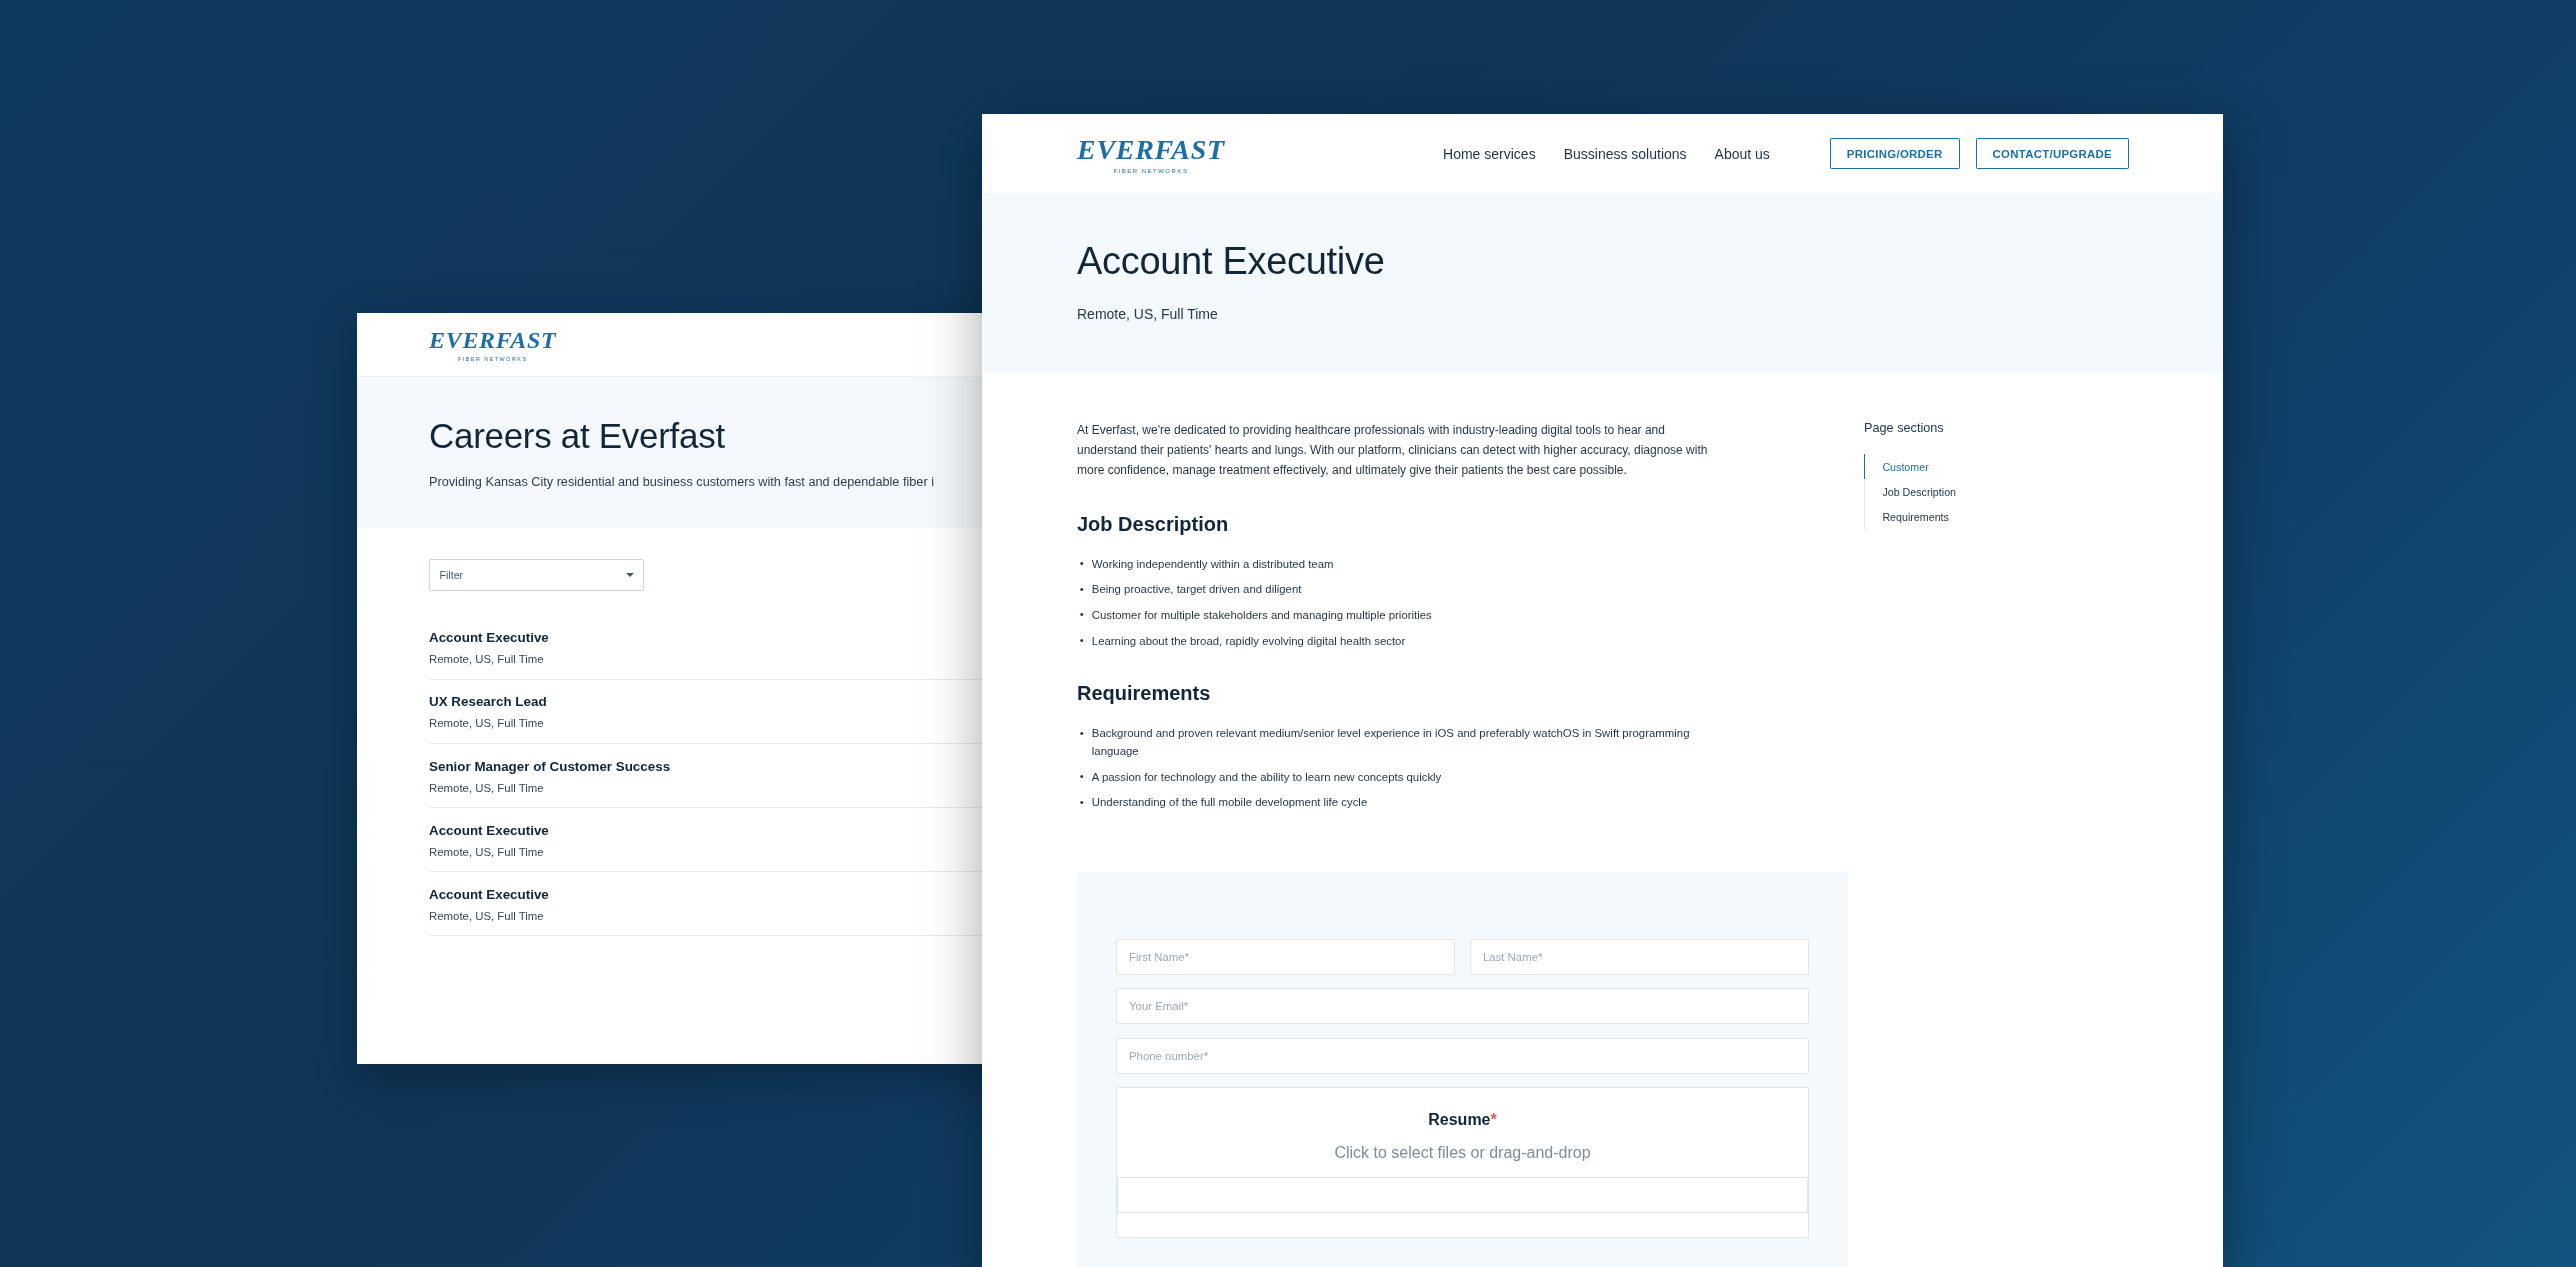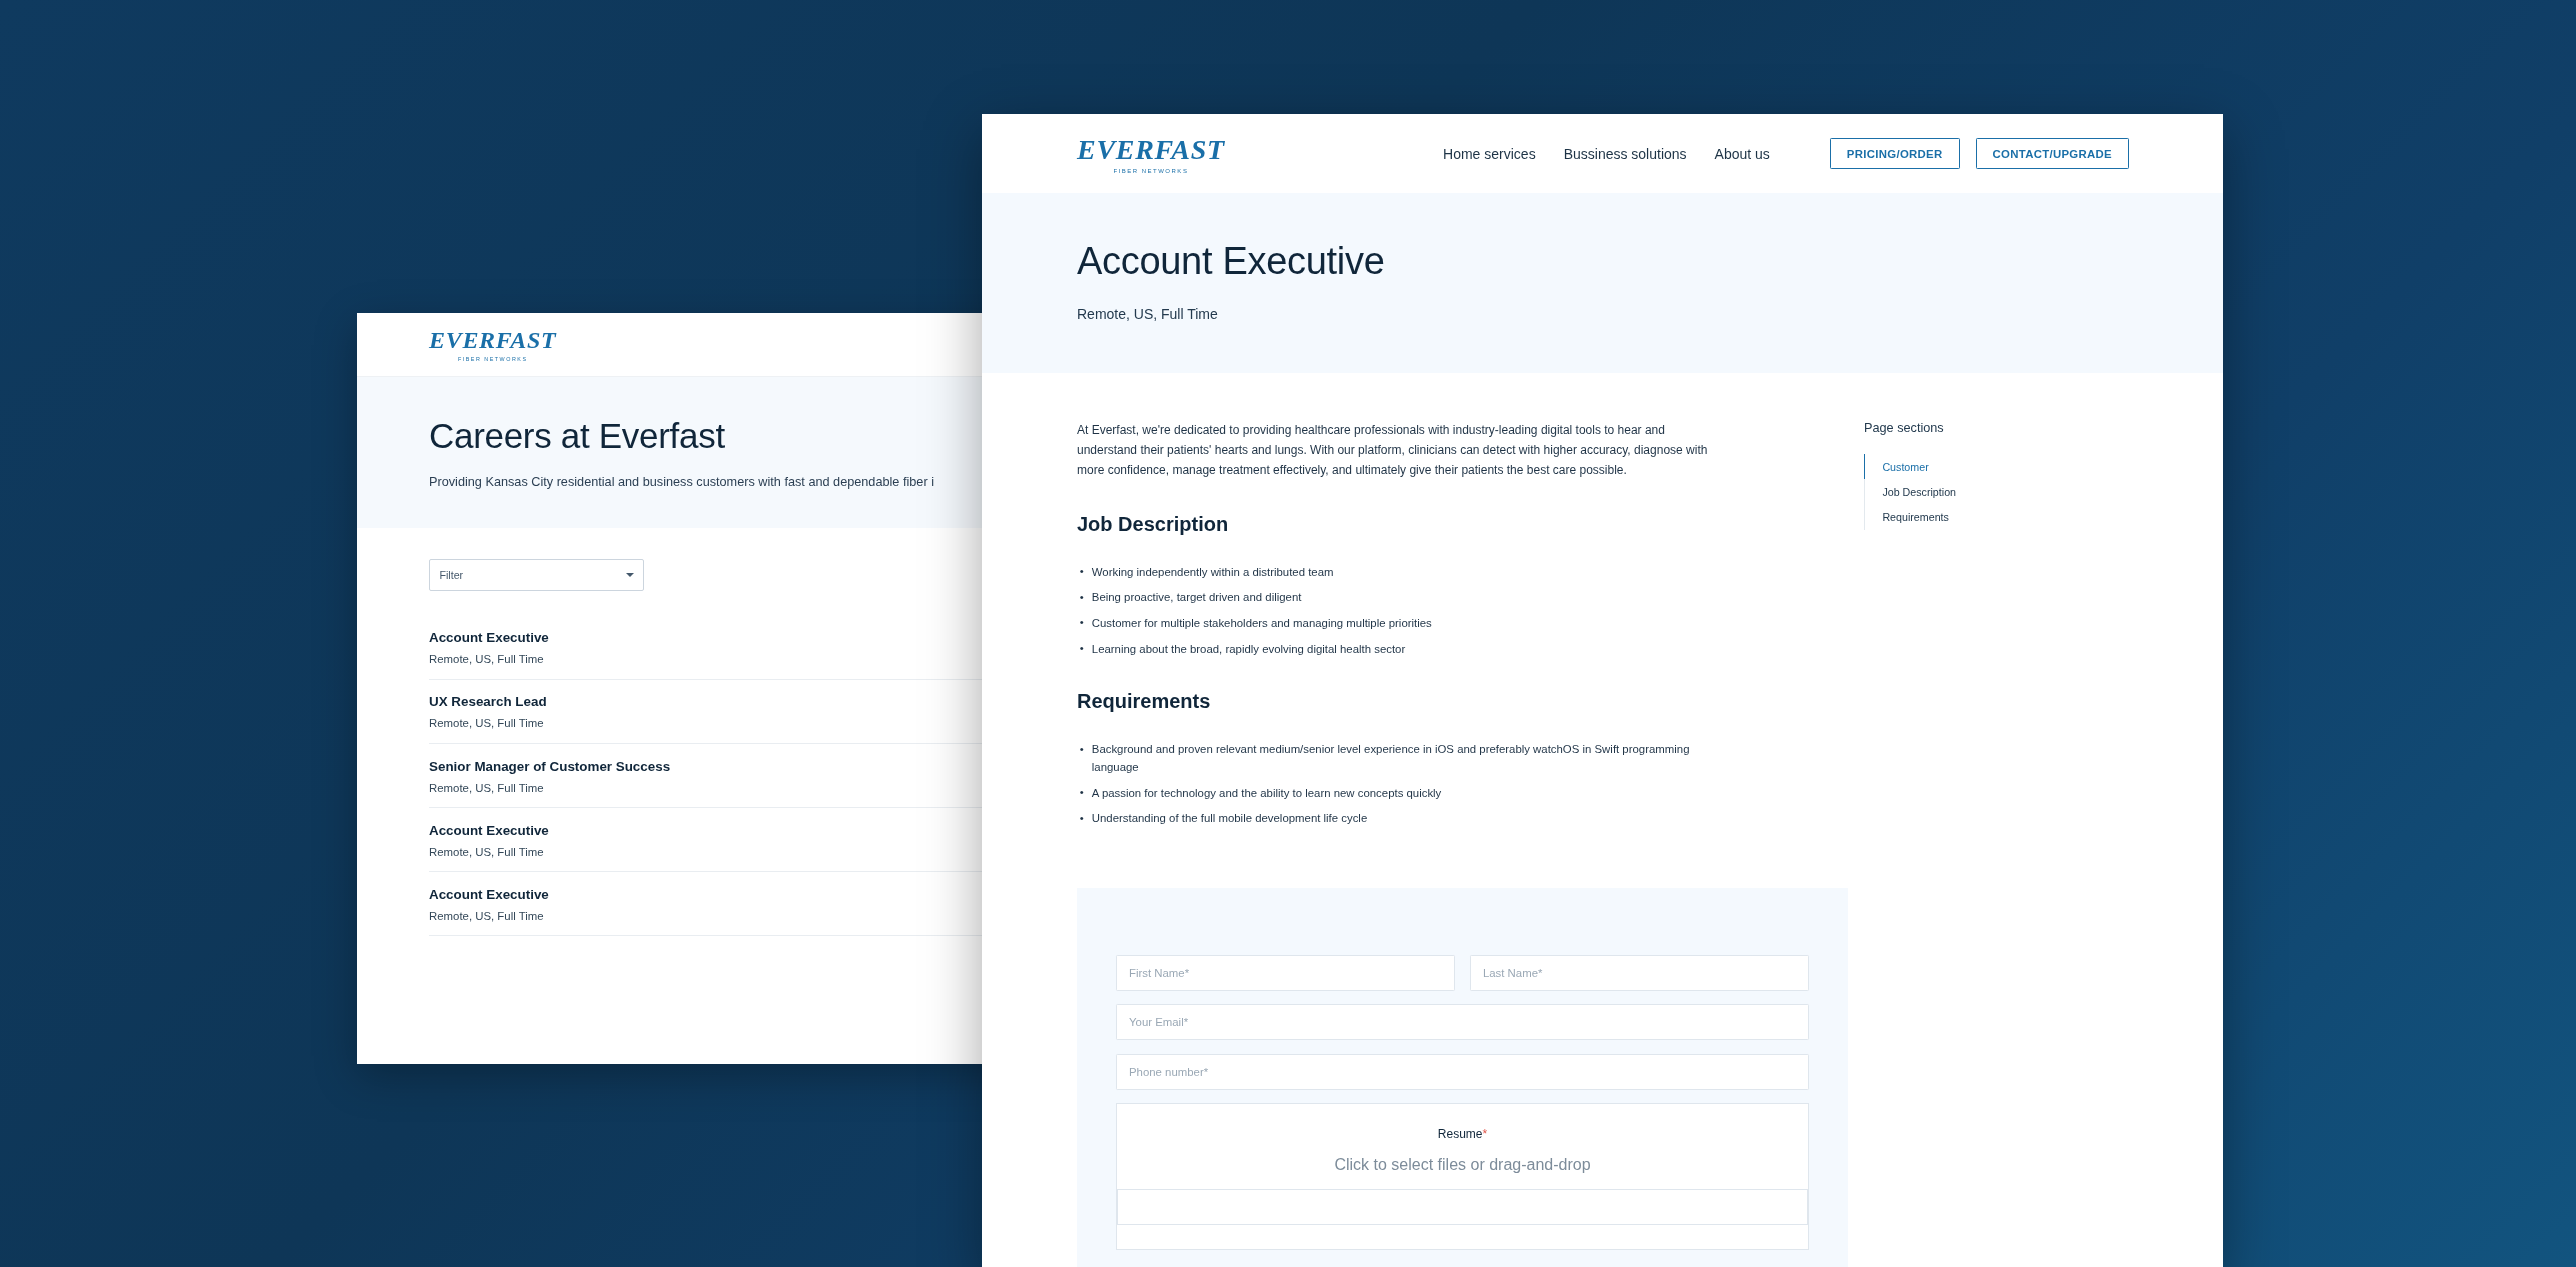--- a/index.html
+++ b/index.html
@@ -189,21 +189,21 @@
     font-size: 12px;
     line-height: 1.66;
     color: #1f3346;
   }
   .section-h {
     margin-top: 32px;
     font-size: 20px;
     font-weight: 700;
     color: #10263a;
   }
-  ul.bullets { margin-top: 28px; list-style: none; }
+  ul.bullets { margin-top: 20px; list-style: none; }
   ul.bullets li {
     position: relative;
     padding-left: 14.8px;
     font-size: 11.4px;
     line-height: 1.55;
     color: #1f3346;
     margin-bottom: 8px;
   }
   ul.bullets li:before {
     content: "•";
@@ -279,22 +279,22 @@
   }
   .field::placeholder { color: #9aa8b5; }
   .dropzone {
     margin-top: 2.7px;
     border: 0.7px solid #dfe6ed;
     background: #fff;
     padding: 23px 0 24px 0;
     text-align: center;
   }
   .dz-title {
-    font-size: 12px;
-    font-weight: 400;
+    font-size: 16px;
+    font-weight: 700;
     color: #10263a;
   }
   .dz-title .star { color: #e0564a; }
   .dz-sub {
     margin-top: 14.8px;
     font-size: 16px;
     color: #7d8c9a;
   }
   .dz-extra {
     margin-top: 14.8px;

